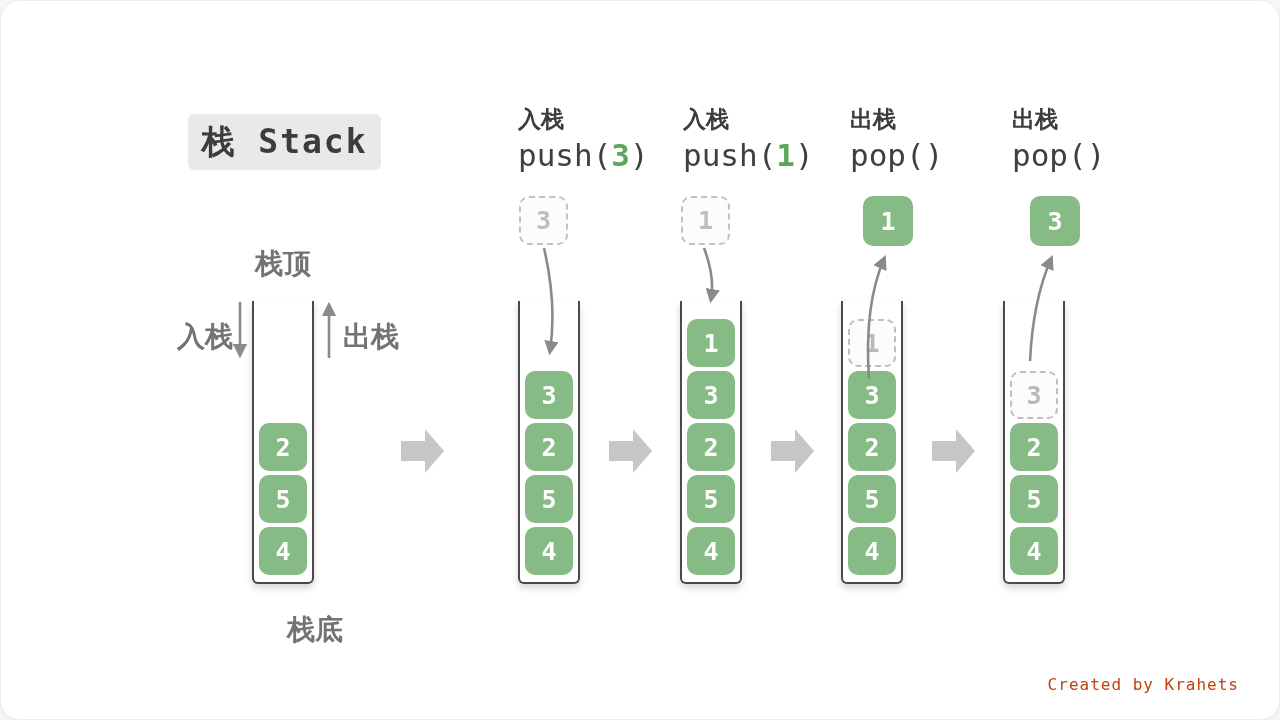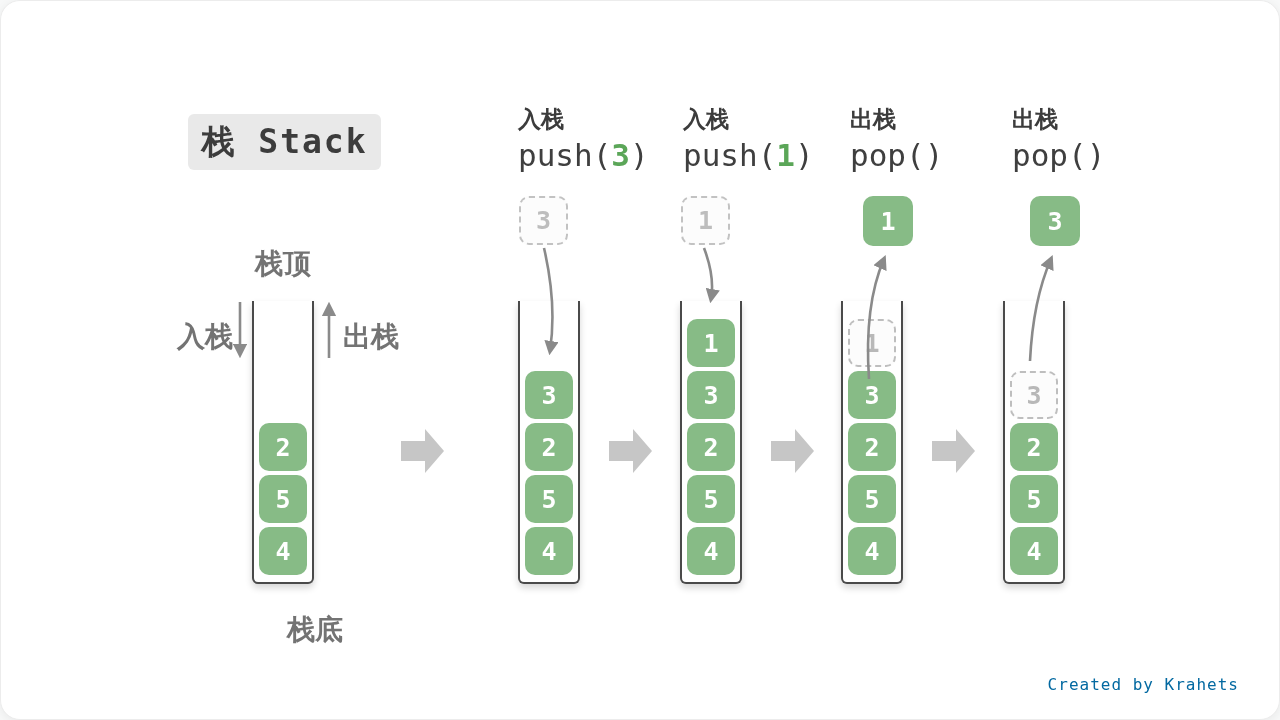--- a/index.html
+++ b/index.html
@@ -32,21 +32,21 @@
               width:44px;height:44px;}
 
   .float-box{position:absolute;width:50px;height:50px;border-radius:10px;display:flex;align-items:center;
              justify-content:center;font-family:"DejaVu Sans Mono",monospace;font-size:25px;font-weight:bold;}
   .float-box.ghost{background:#fcfcfc;border:2.5px dashed #c2c2c2;color:#bdbdbd;width:45px;height:45px;}
   .float-box.solid{background:#87bb86;color:#ffffff;}
 
   .overlay{position:absolute;left:0;top:0;width:1280px;height:720px;pointer-events:none;}
 
   .credit{position:absolute;top:674px;right:40px;font-family:"DejaVu Sans Mono",monospace;
-          font-size:16px;color:#0369a1;letter-spacing:1px;}
+          font-size:16px;color:#c2410c;letter-spacing:1px;}
 </style>
 </head>
 <body>
 
 <div class="card">
 
   <div class="title-box">栈 Stack</div>
 
   <div class="op-label" style="left:517px;">
     <div class="l1">入栈</div>

